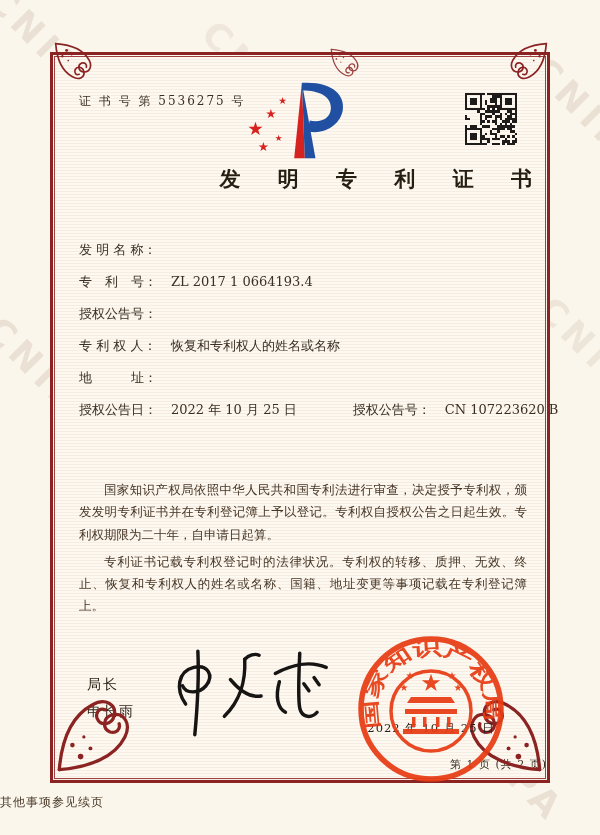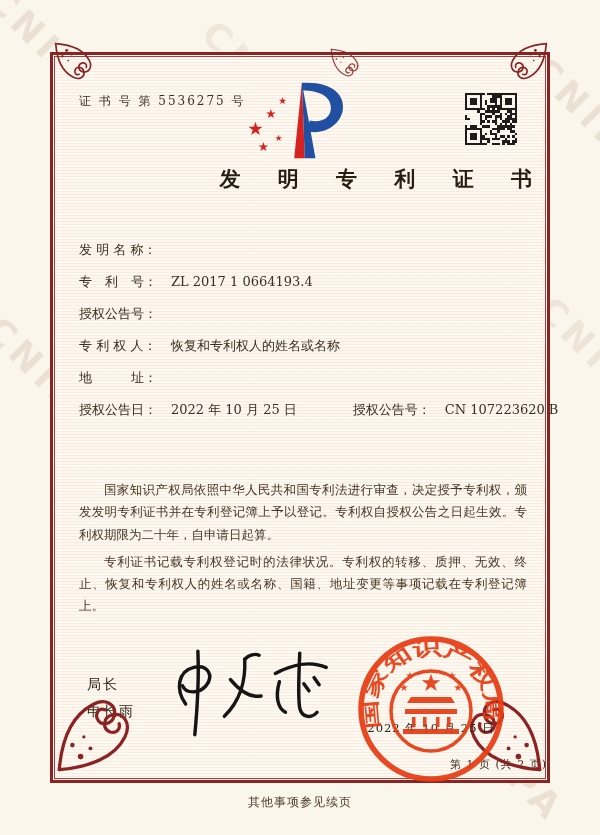--- a/index.html
+++ b/index.html
@@ -49,21 +49,21 @@
   }
   .paras p{margin:0 0 5px;text-indent:2em;}
   .signer{position:absolute;left:34px;top:616px;font-size:14px;line-height:27px;letter-spacing:2px;color:#2d2418;}
   .signature{position:absolute;left:98px;top:590px;width:214px;height:96px;}
   .seal-date{
     position:absolute;left:296px;top:666px;width:164px;text-align:center;
     font-size:11.5px;letter-spacing:1px;color:#25201a;z-index:2;
   }
   .seal{position:absolute;left:300px;top:576px;width:156px;height:156px;z-index:3;opacity:.93;}
   .page-ind{position:absolute;left:0;right:0;top:702px;text-align:right;font-size:11px;letter-spacing:1px;color:#3a2f22;}
-  .outside-note{position:absolute;left:0;right:0;top:794px;text-align:center;font-size:12px;letter-spacing:1px;color:#4a3a28;z-index:1;}
+  .outside-note{position:absolute;left:0;right:0;top:794px;font-size:12px;letter-spacing:1px;color:#4a3a28;z-index:1;}
   .orn{position:absolute;z-index:2;color:#8b2323;}
   .orn svg,.fl svg{display:block;width:100%;height:100%;}
   .fl{position:absolute;z-index:2;color:#8b2323;}
 </style>
 </head>
 <body>
 
 <svg width="0" height="0" style="position:absolute">
   <defs>
     <symbol id="flourish" viewBox="0 0 100 100">

